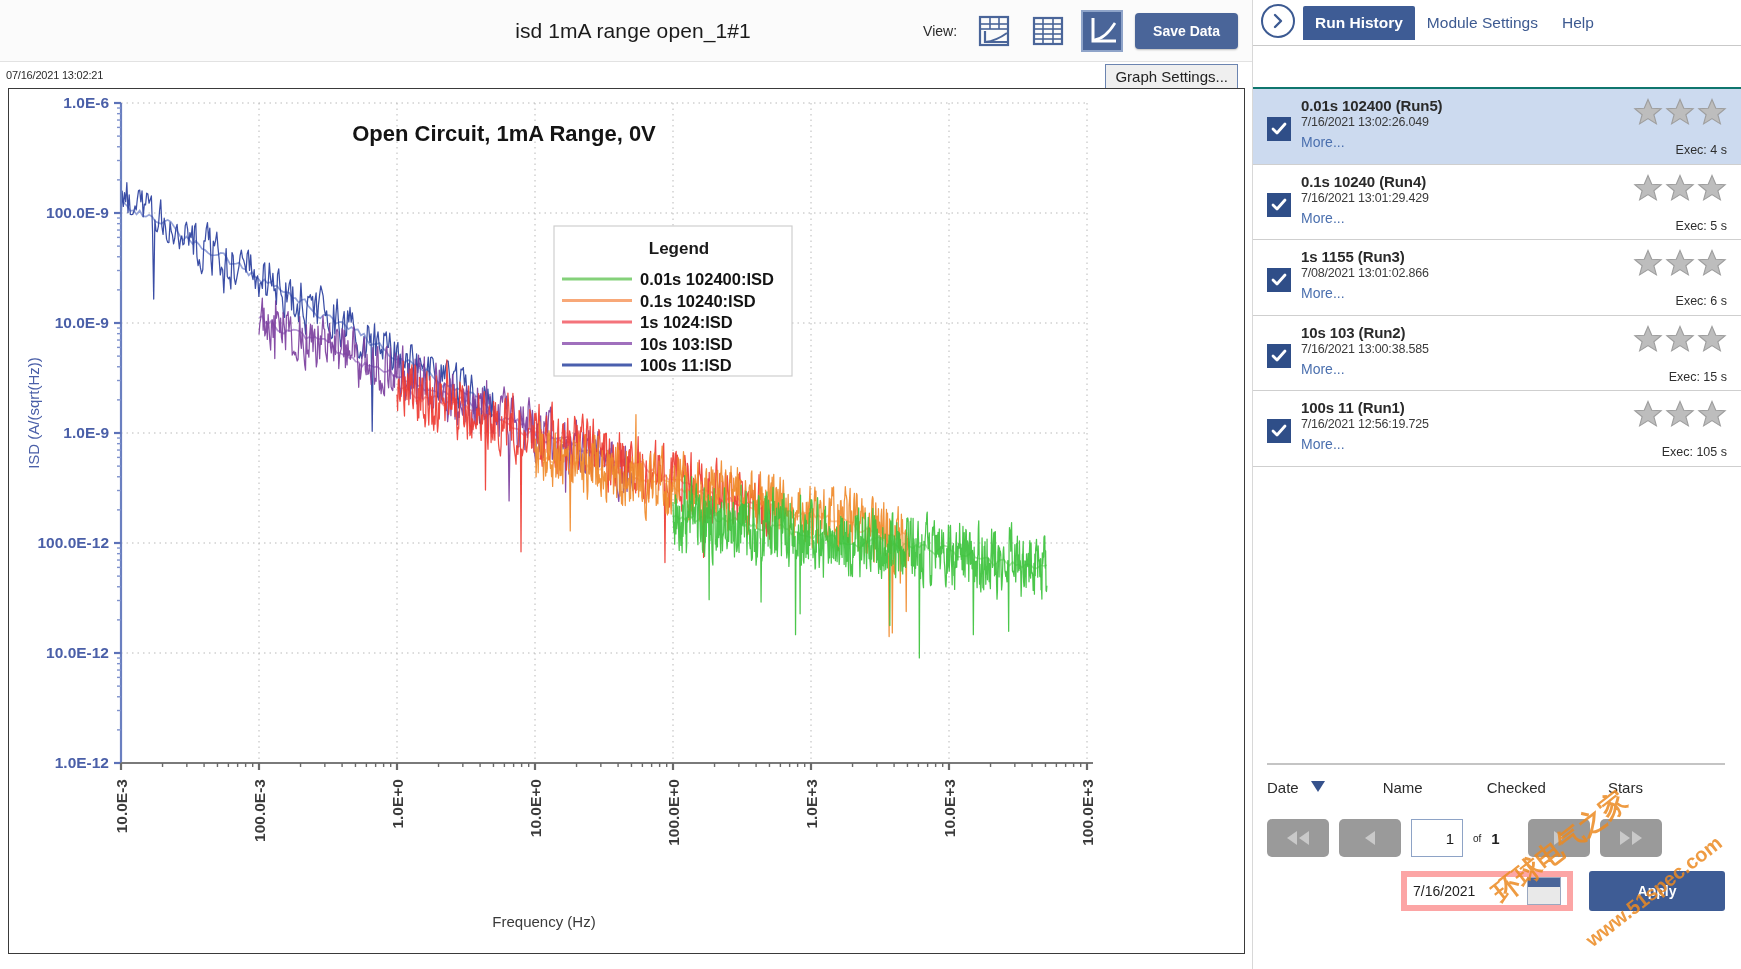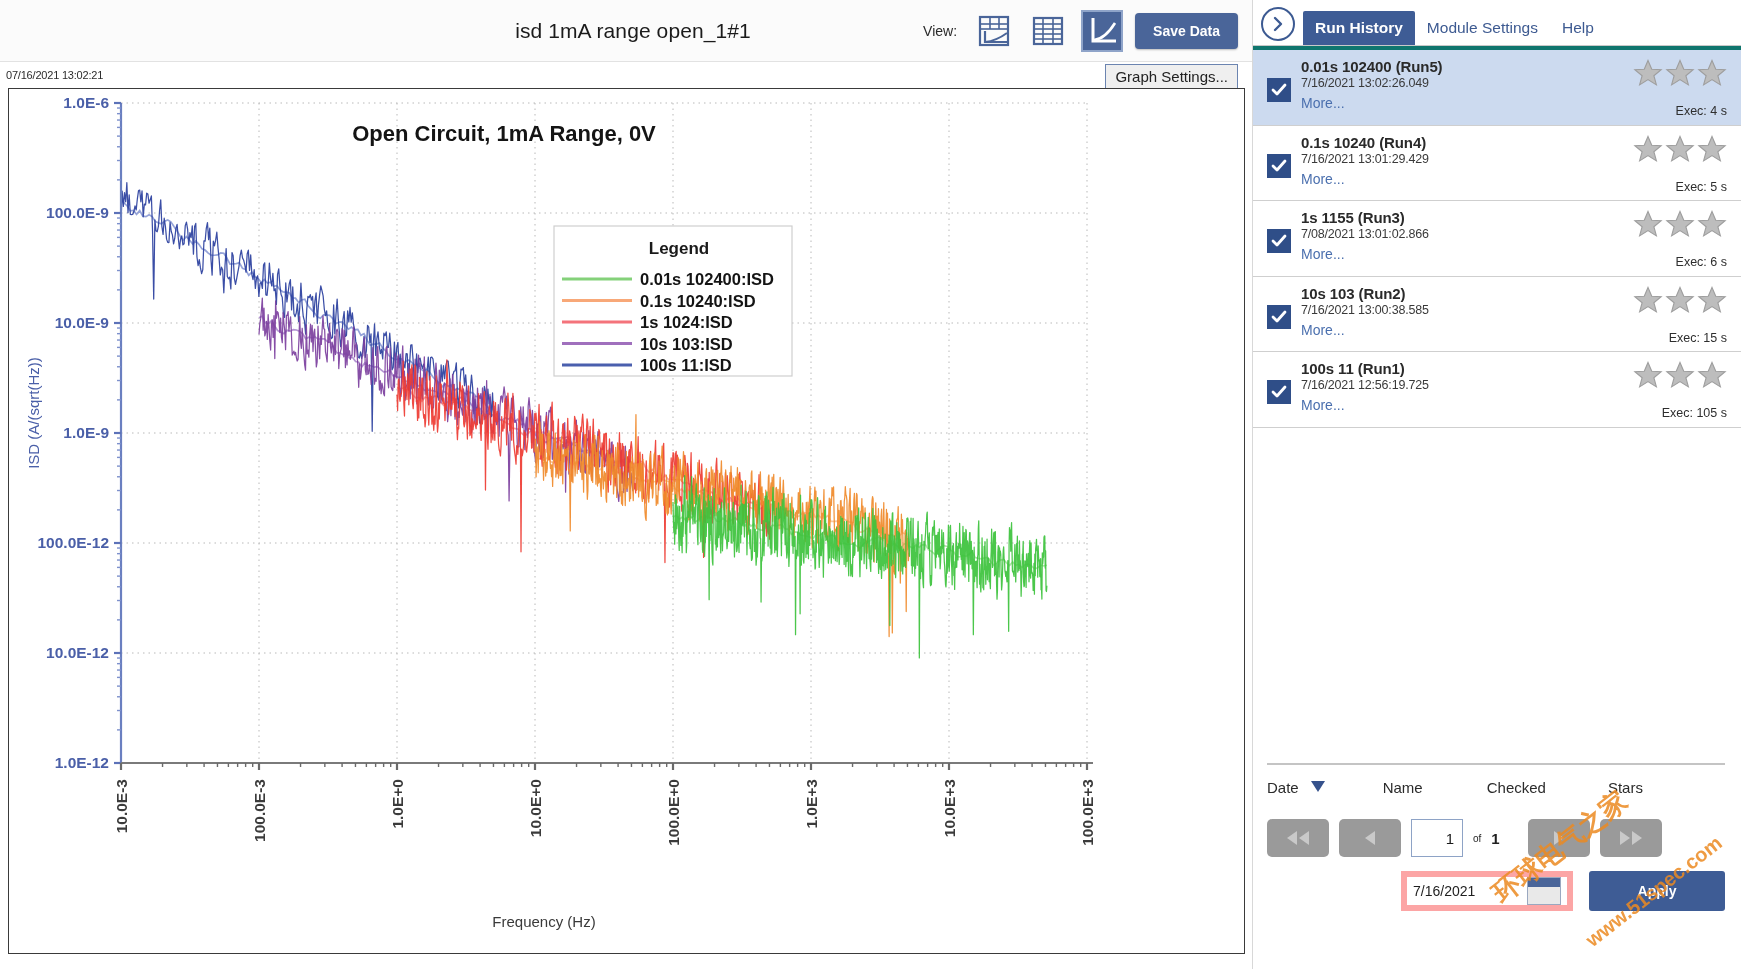--- a/index.html
+++ b/index.html
@@ -83,39 +83,39 @@
 
   
   #right-pane {
     position: relative;
     width: 488px; height: 969px;
     background: #ffffff;
     flex: 0 0 488px;
     display: flex; flex-direction: column;
   }
   #tabs-row {
-    height: 46px; display: flex; align-items: flex-end;
+    height: 46px; display: flex; align-items: center;
     border-bottom: 1px solid #c9c9c9;
     background: #ffffff; padding-left: 6px;
   }
   #collapse-icon {
     width: 34px; height: 34px; margin: 0 8px 4px 2px;
     border: 2px solid #3c5a92; border-radius: 50%;
     display: flex; align-items: center; justify-content: center;
     cursor: pointer; flex: 0 0 34px;
   }
   .tab {
     font-size: 15.5px; padding: 8px 12px; cursor: pointer;
     color: #3d5a91; white-space: nowrap; font-weight: normal;
     border-radius: 2px 2px 0 0;
   }
   .tab.active { background: #3e5c95; color: #ffffff; font-weight: bold; }
 
   
-  #run-list { border-top: 4px solid #0f766e; }
+  #run-list { border-top: 2px solid #0f766e; margin-top: 41px; }
   .run-row {
     position: relative; height: 75.5px;
     border-bottom: 1px solid #cfcfcf;
     padding: 6px 14px 6px 0;
     display: flex; align-items: flex-start;
     background: #ffffff; cursor: pointer;
   }
   .run-row.selected { background: #ccdaef; }
   .run-check {
     width: 24px; height: 24px; background: #2f4e88;

